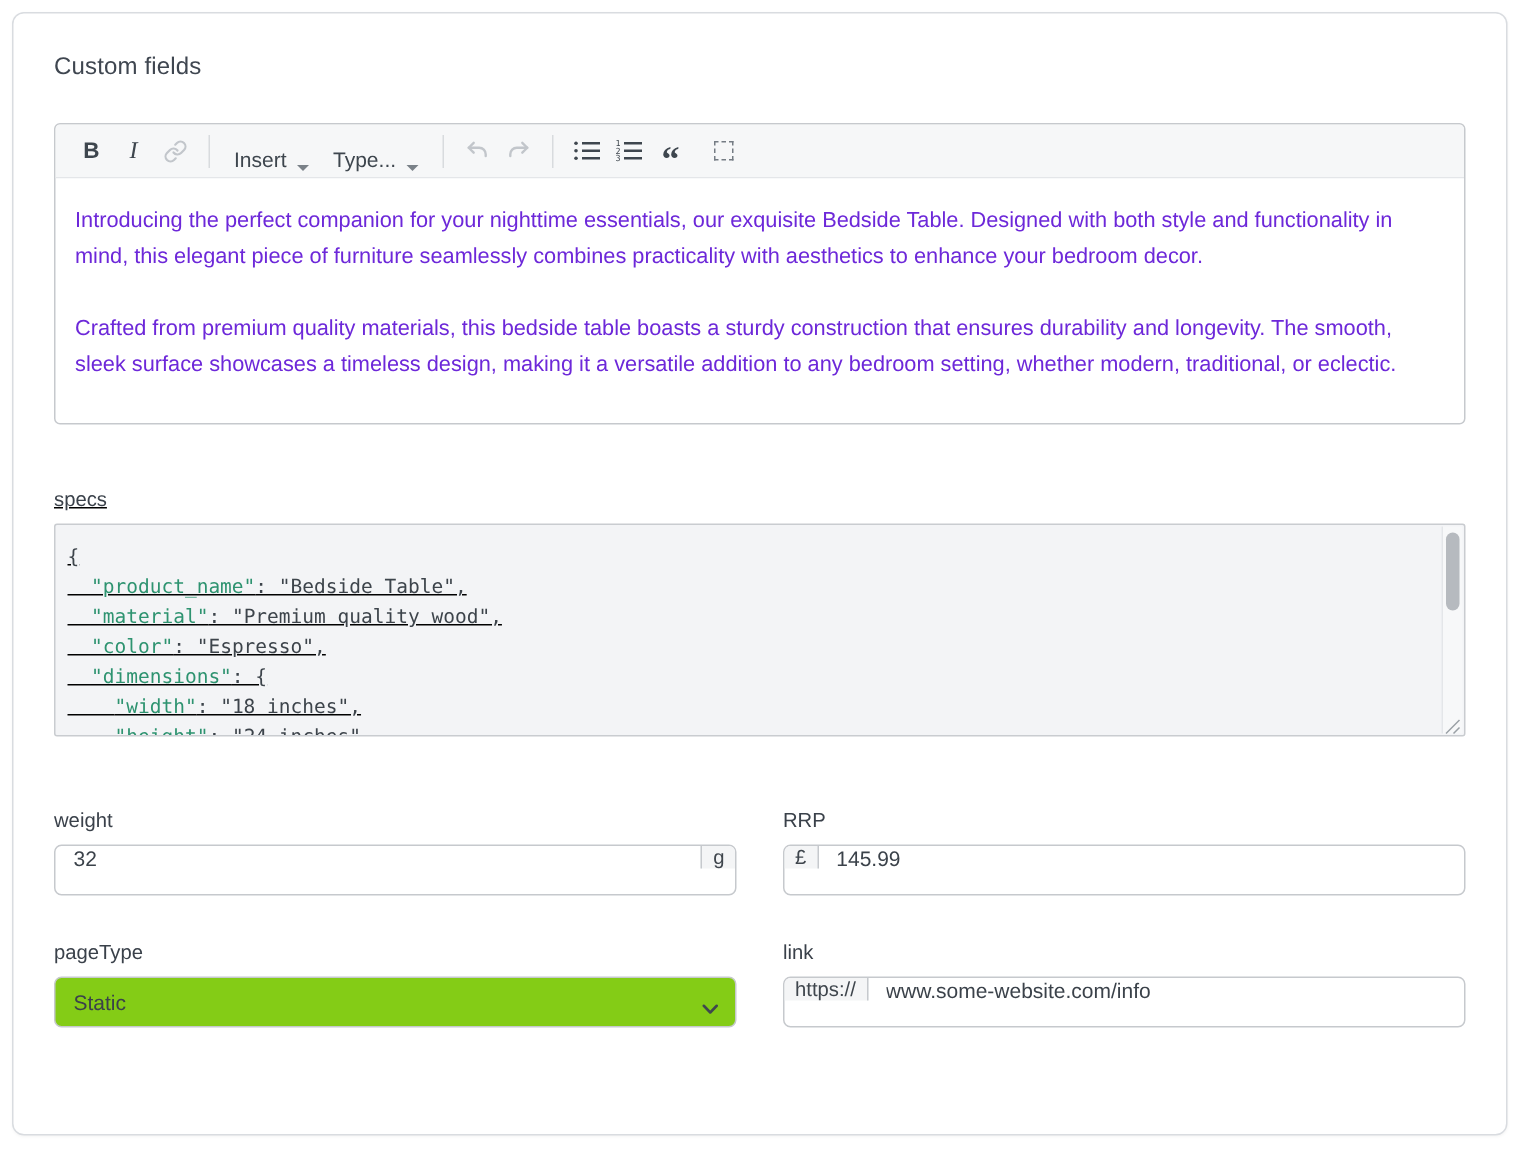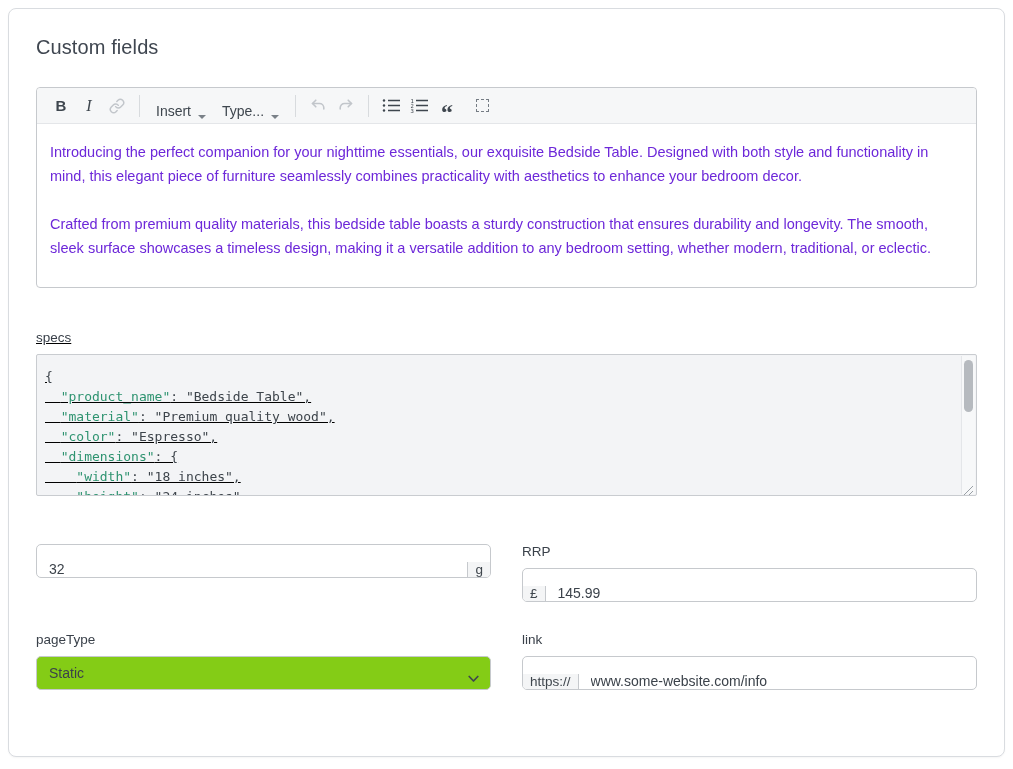--- a/index.html
+++ b/index.html
@@ -5,21 +5,21 @@
   * { box-sizing: border-box; margin: 0; padding: 0; }
   html, body { width: 1013px; height: 769px; background: #fff; overflow: hidden;
     font-family: "Liberation Sans", sans-serif; }
 
   .card {
     position: absolute; left: 8px; top: 8px; width: 997px; height: 749px;
     background: #fff; border: 1px solid #d9dce0; border-radius: 8px;
     box-shadow: 0 1px 2px rgba(0,0,0,0.04);
     padding: 27px 27px 0 27px;
   }
-  .card-title { font-size: 20px; color: #3f4650; font-weight: 400; letter-spacing: .1px; }
+  .card-title { font-size: 16px; color: #3f4650; font-weight: 400; letter-spacing: .1px; }
 
   .field-label { font-size: 13.5px; color: #3a414a; margin-bottom: 9px; }
 
   
   .rte-section { margin-top: 28px; }
   .rte { border: 1px solid #c6c9cd; border-radius: 4px; background: #fff; height: 201px; overflow: hidden; }
   .rte-toolbar {
     height: 36px; background: #f6f7f8; border-bottom: 1px solid #e4e6e9;
     display: flex; align-items: center; padding: 0 10px; border-radius: 3px 3px 0 0;
   }
@@ -62,21 +62,21 @@
     background: #b6babf; border-radius: 5px; }
   .resize-grip { position: absolute; right: 2px; bottom: 2px; width: 11px; height: 11px; cursor: nwse-resize; }
 
   
   .row { display: flex; gap: 31px; }
   .row-1 { margin-top: 48px; }
   .row-2 { margin-top: 30px; }
   .col { flex: 1; min-width: 0; }
 
   .input-group {
-    display: flex; align-items: flex-end; height: 34px;
+    display: flex; align-items: flex-start; height: 34px;
     border: 1px solid #c6c9cd; border-radius: 5px; overflow: hidden; background: #fff;
   }
   .input-group input {
     flex: 1; min-width: 0; border: none; outline: none; padding: 0 12px;
     font-size: 14px; color: #3b424a; font-family: "Liberation Sans", sans-serif; background: transparent;
   }
   .addon {
     display: flex; align-items: center; justify-content: center;
     background: #f4f5f6; color: #3f464d; font-size: 13.5px; padding: 0 7px;
   }
@@ -188,20 +188,21 @@
       <div class="resize-grip">
         <svg width="11" height="11" viewBox="0 0 11 11">
             <path d="M10 1 L1 10 M10 6 L6 10" stroke="#9aa0a6" stroke-width="1"></path>
           </svg>
       </div>
     </div>
   </div>
 
   <div class="row row-1">
     <div class="col">
+      <div class="field-label">weight</div>
       <div class="input-group">
         <input type="text" value="32" style="">
         <div class="addon addon-suffix">g</div>
       </div>
     </div>
     <div class="col">
       <div class="field-label">RRP</div>
       <div class="input-group">
         <div class="addon addon-prefix">£</div>
         <input type="text" value="145.99" style="">

